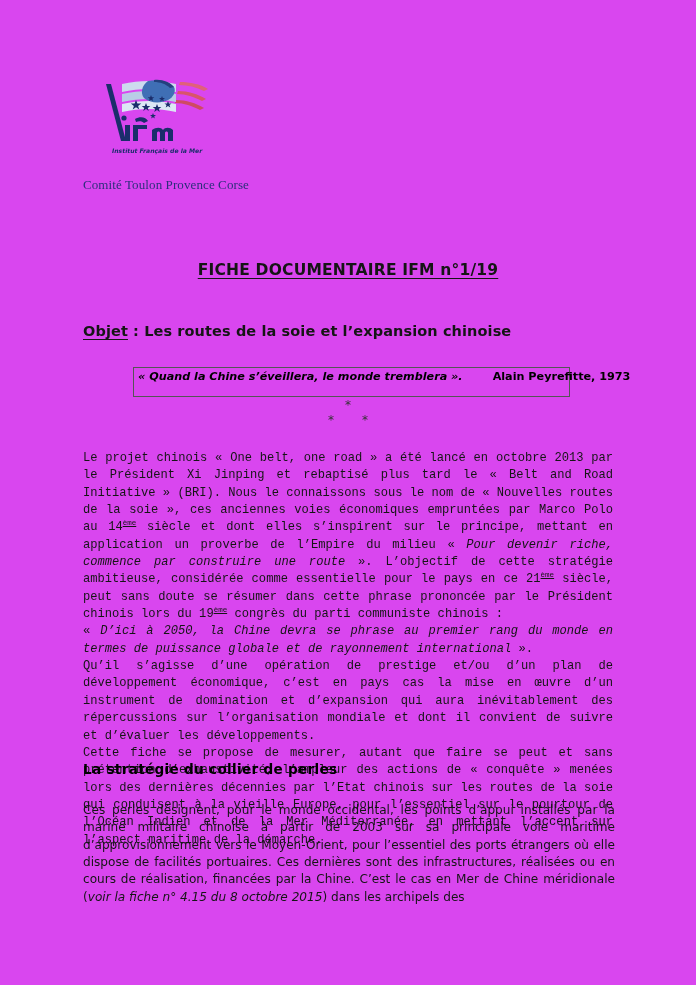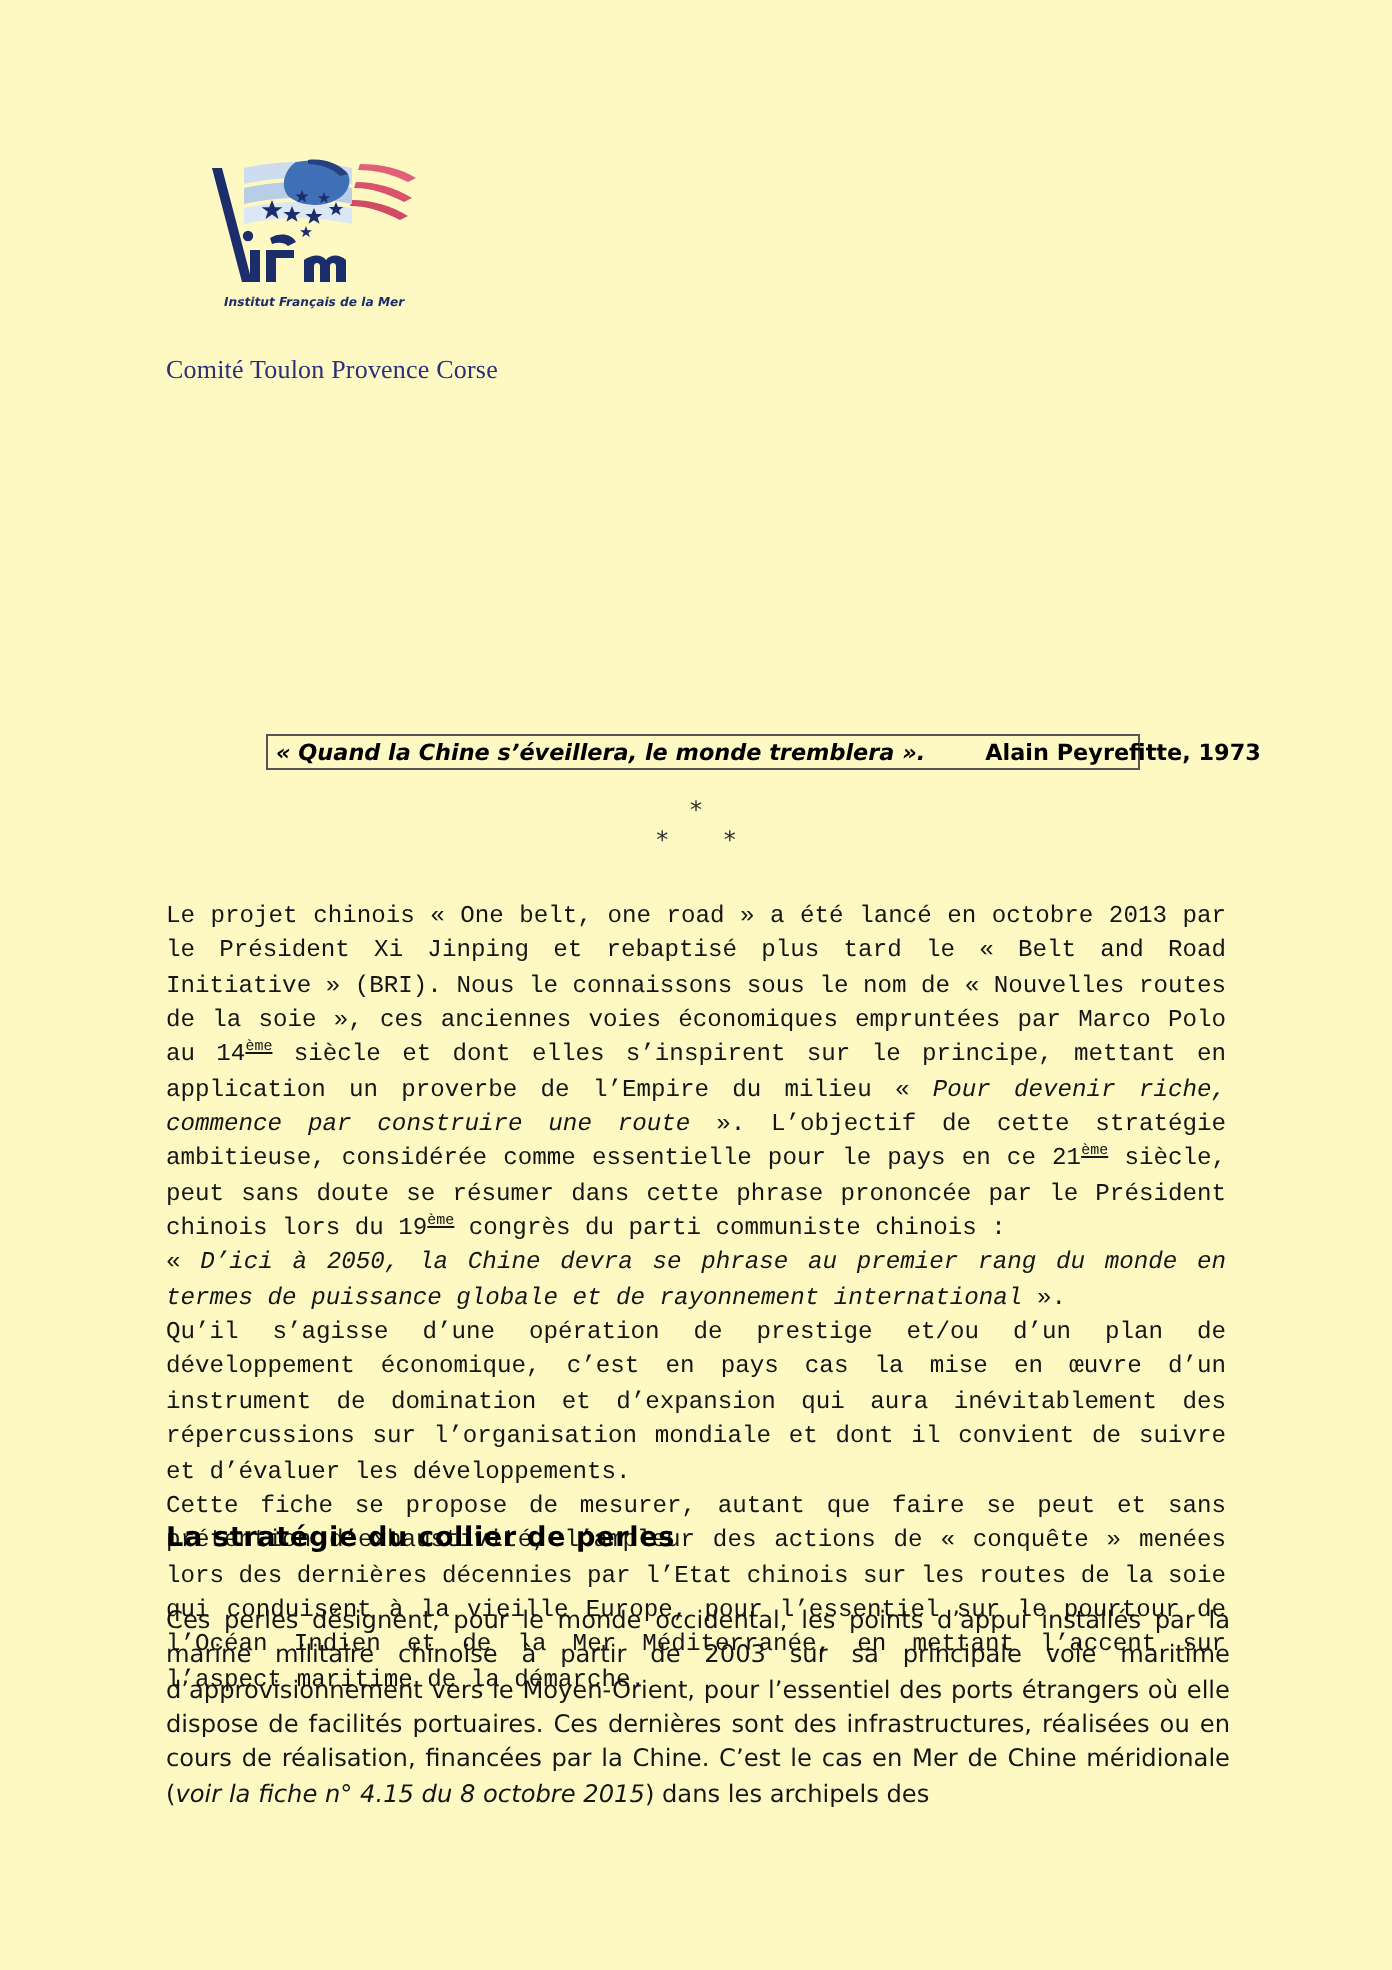--- a/index.html
+++ b/index.html
@@ -12,21 +12,21 @@
     height: 985px;
     position: relative;
     font-family: "DejaVu Sans", sans-serif;
     color: #000000;
     overflow: hidden;
   }
 
   .page {
     position: absolute;
     inset: 0;
-    background: #fef9c3;
+    background: #d946ef;
   }
 
   
   .logo-block {
     position: absolute;
     left: 100px;
     top: 78px;
     width: 120px;
     height: 82px;
   }
@@ -85,21 +85,21 @@
   .objet-line .u { text-decoration: underline; text-underline-offset: 3px; }
 
   
   .quote-box {
     position: absolute;
     left: 133px;
     top: 367px;
     width: 437px;
     box-sizing: border-box;
     border: 1px solid #555555;
-    padding: 2px 4px 1px 4px;
+    padding: 2px 4px 13px 4px;
     font-size: 11.2px;
     font-weight: bold;
     line-height: 13px;
     white-space: nowrap;
     color: #000;
   }
   .quote-box .q-text { font-style: italic; }
   .quote-box .q-attr { font-style: normal; margin-left: 30px; }
 
   
@@ -200,20 +200,28 @@
         <path d="M52 52 C 56 49, 61 49, 63 52 C 65 49, 70 49, 73 52 L 73 63 L 68 63 L 68 55 C 68 53, 65 53, 65 55 L 65 63 L 60 63 L 60 55 C 60 53, 57 53, 57 55 L 57 63 L 52 63 Z"></path>
       </g>
 
       <text x="12" y="75" font-family="DejaVu Sans, sans-serif" font-size="6.1" font-weight="bold" font-style="italic" fill="#1b2d6b">Institut Français de la Mer</text>
     </svg>
   </div>
 
   <div class="committee-line">Comité Toulon Provence Corse</div>
 
 
+  <div class="doc-body">
+    <div class="doc-title">
+      <span class="u">FICHE DOCUMENTAIRE IFM n°1/19</span>
+    </div>
+    <div class="objet-line">
+      <span class="u">Objet</span><span> : </span><span>Les routes de la soie et l’expansion chinoise</span>
+    </div>
+  </div>
 
   <div class="quote-box">
     <span class="q-text">« Quand la Chine s’éveillera, le monde tremblera ».</span><span class="q-attr">Alain Peyrefitte, 1973</span>
   </div>
 
   <div class="asterisks">
     <div class="row1">*</div>
     <div class="row2">*  *</div>
   </div>
 

